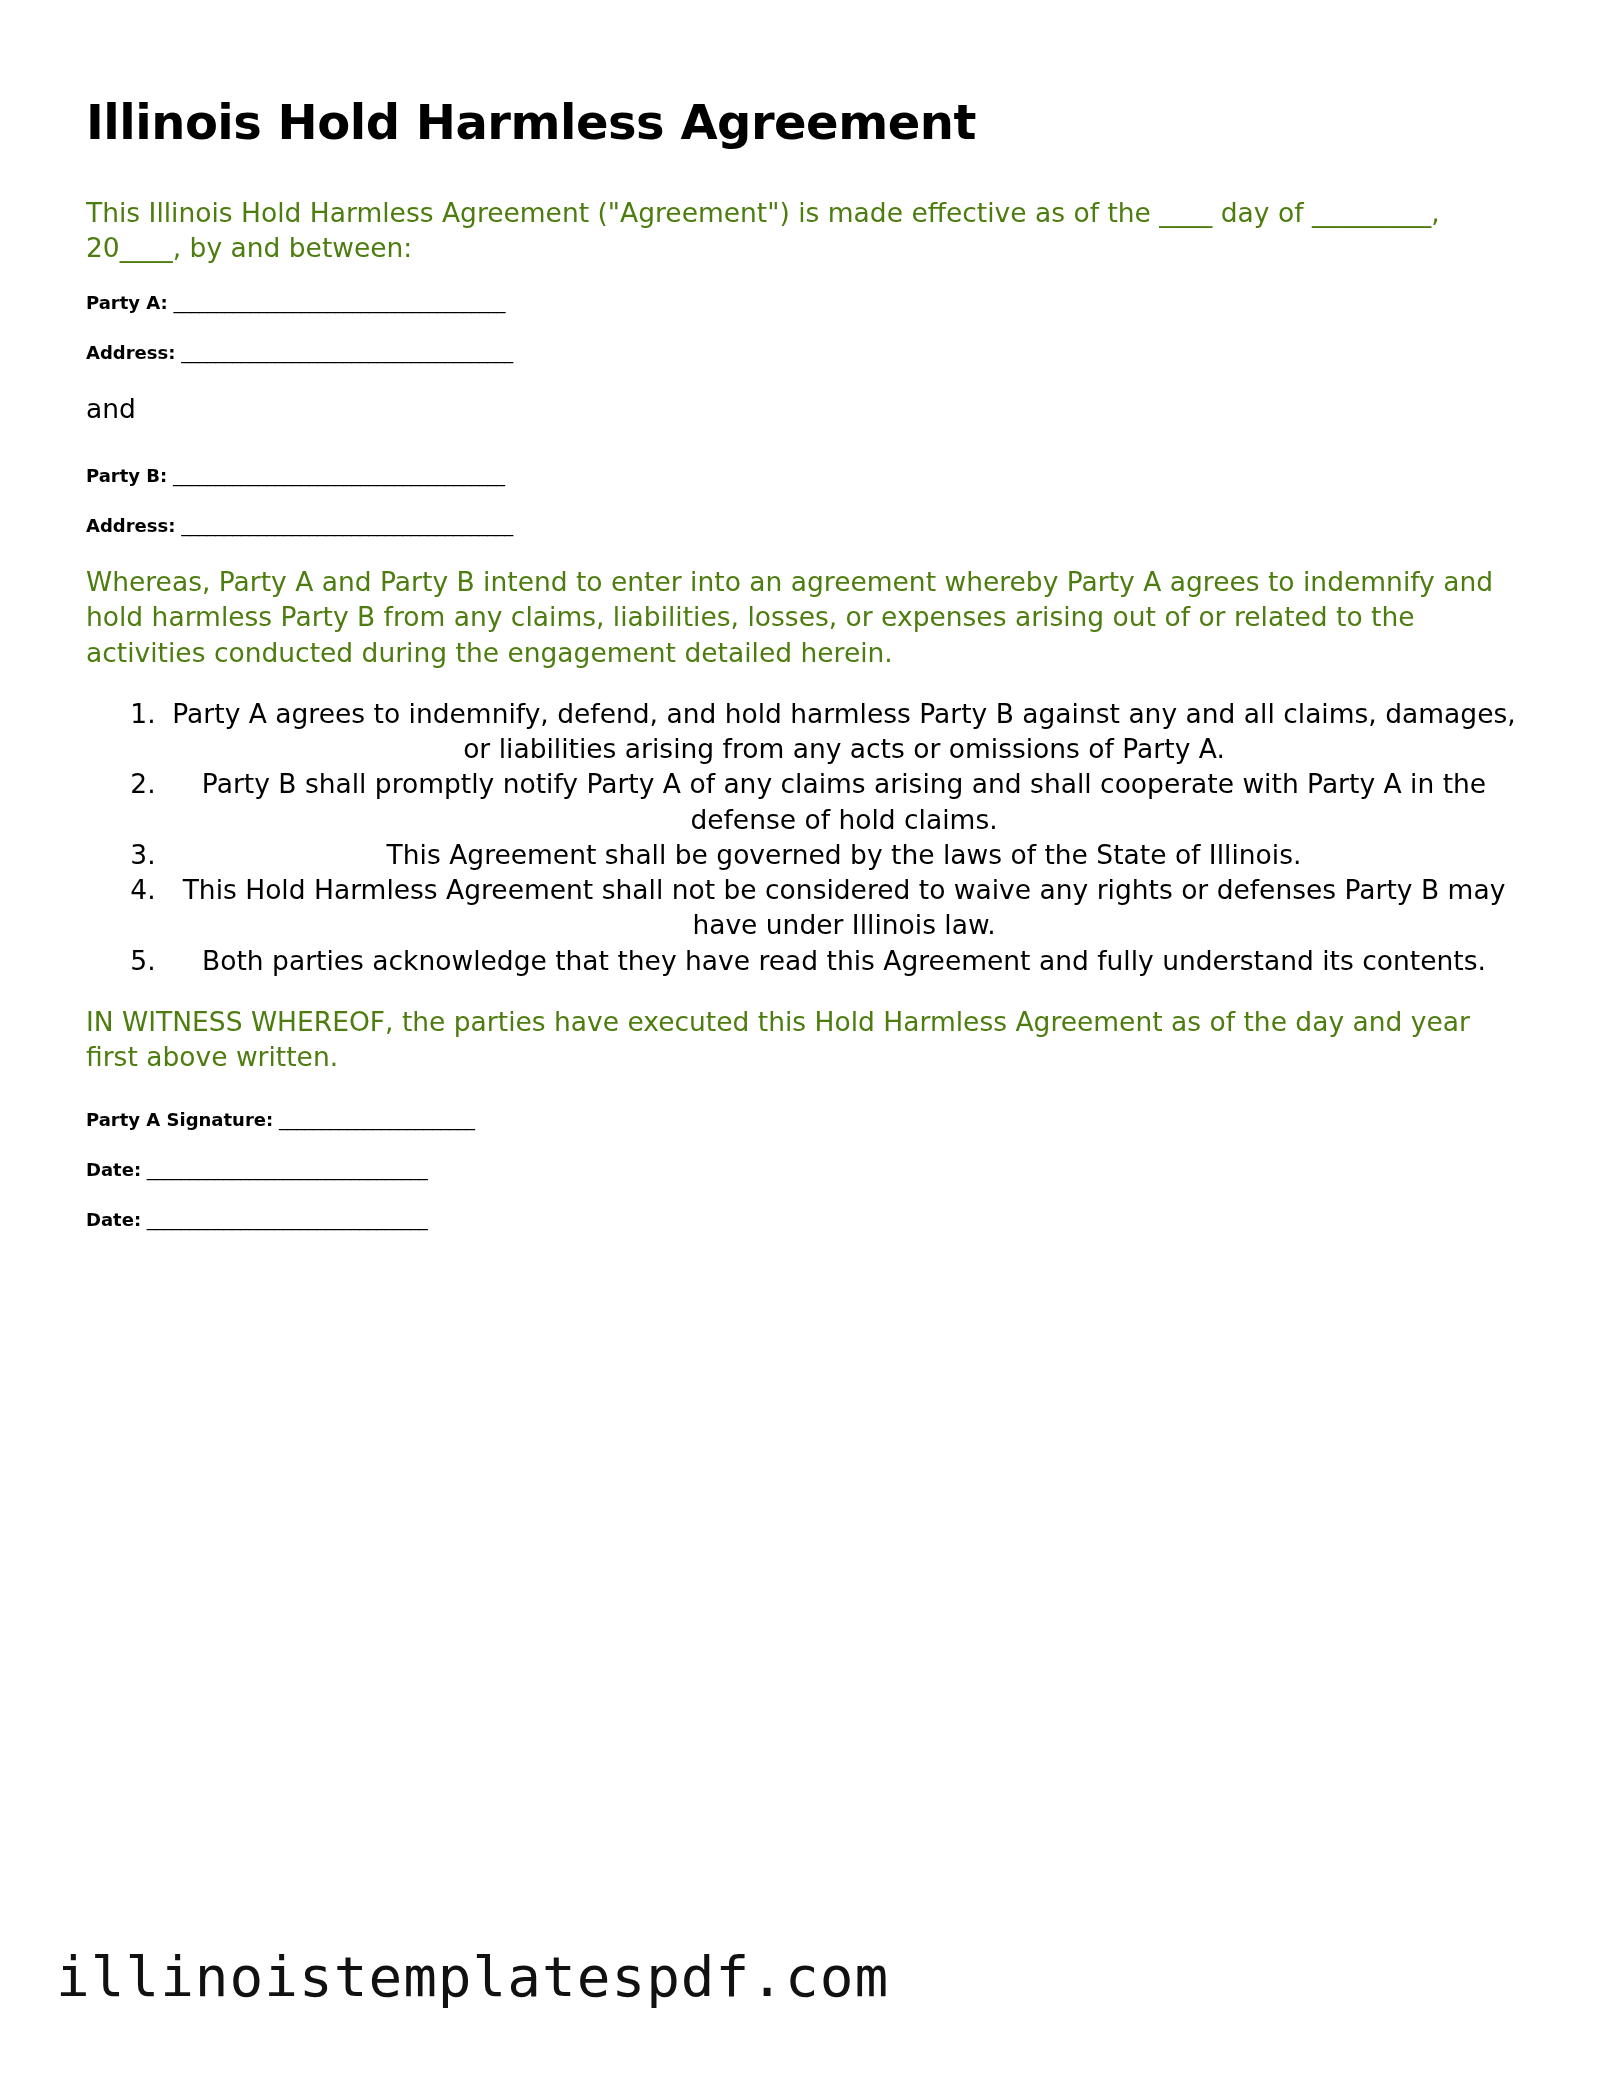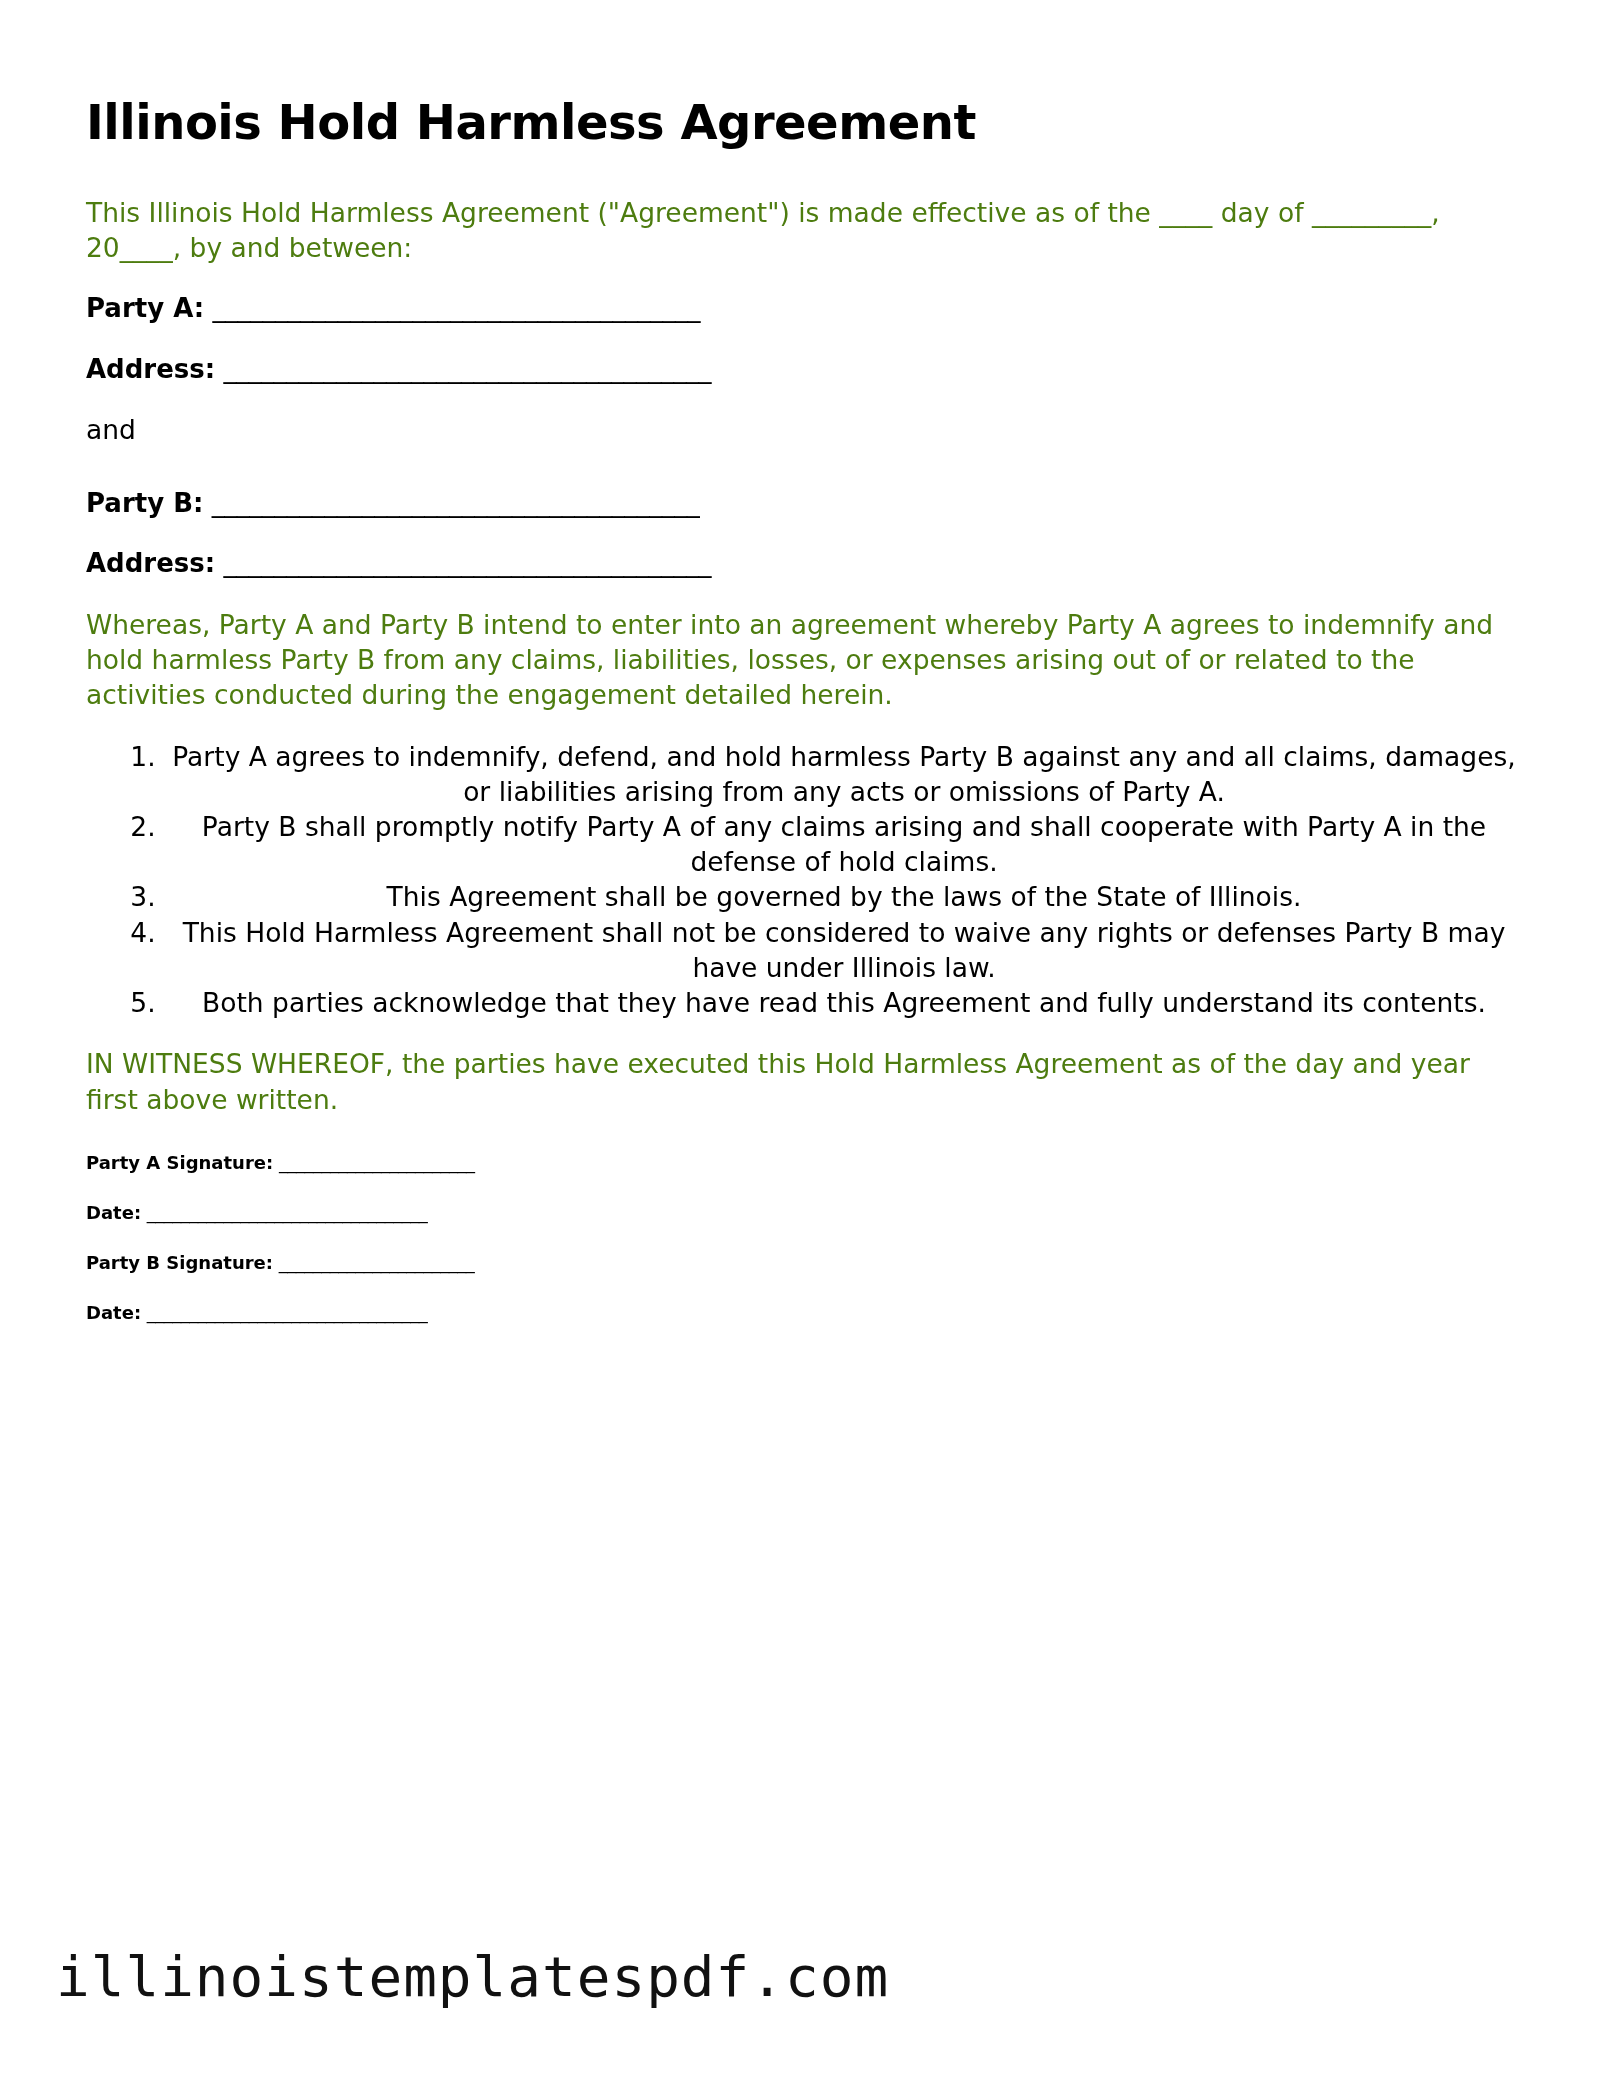--- a/index.html
+++ b/index.html
@@ -43,21 +43,21 @@
   }
 
   p.body-para {
     font-size: 26.5px;
     line-height: 1.33;
     margin: 0 0 26px 0;
     color: #4d7c0f;
   }
 
   .field-row {
-    font-size: 26px;
+    font-size: 18px;
     line-height: 1.33;
     margin: 0 0 26px 0;
     white-space: nowrap;
   }
   .field-label {
     font-weight: bold;
   }
   .blank {
     font-weight: normal;
     letter-spacing: -0.5px;
@@ -149,23 +149,20 @@
     <div class="sig-block">
 
       <div class="sig-row">
         <span class="sig-label">Party A Signature:</span><span> </span><span class="blank">_______________________</span>
       </div>
 
       <div class="sig-row">
         <span class="sig-label">Date:</span><span> </span><span class="blank">_________________________________</span>
       </div>
 
-      <div class="sig-row">
-        <span class="sig-label">Party B Signature:</span><span> </span><span class="blank">_______________________</span>
-      </div>
 
       <div class="sig-row">
         <span class="sig-label">Date:</span><span> </span><span class="blank">_________________________________</span>
       </div>
 
     </div>
 
   </div>
 
   <div class="footer-watermark">illinoistemplatespdf.com</div>

